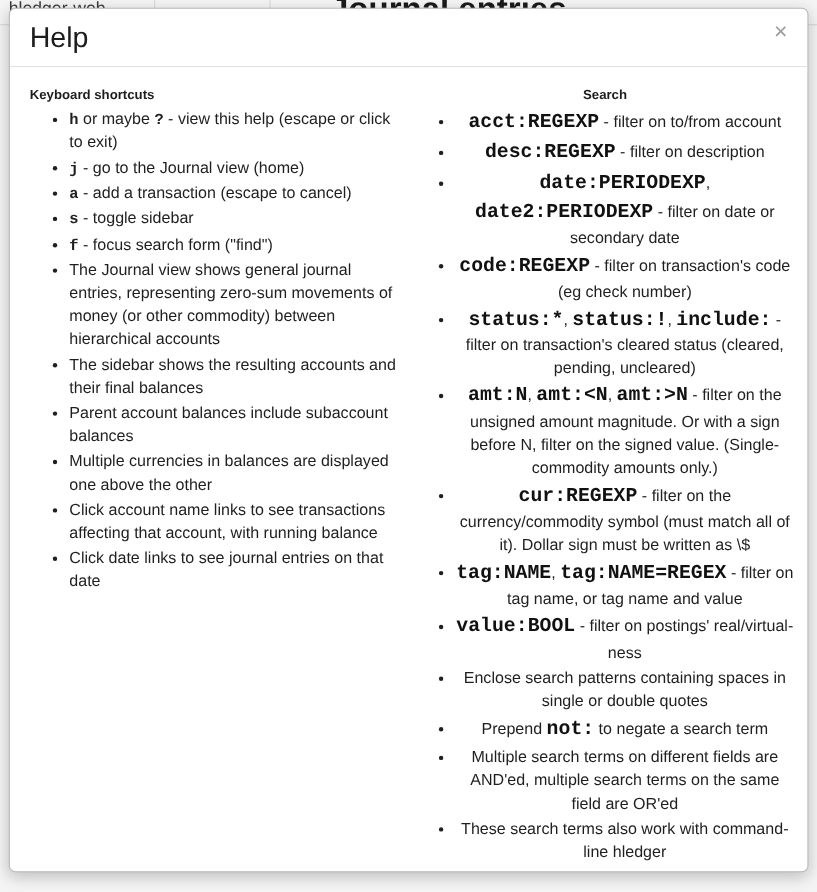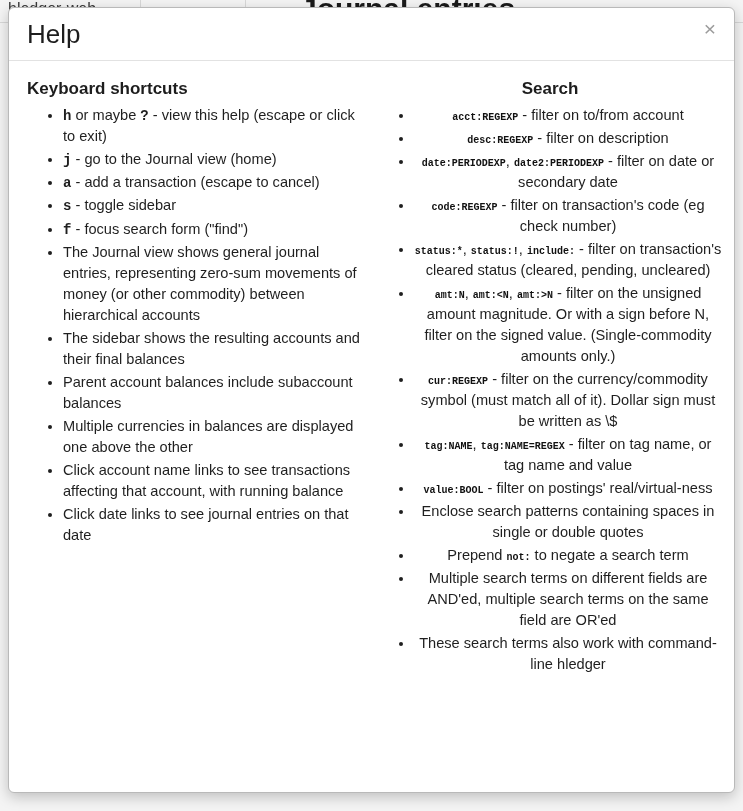--- a/index.html
+++ b/index.html
@@ -111,21 +111,21 @@
     padding: 0 10px 0 18px;
     box-sizing: border-box;
   }
   .col-right {
     width: 361px;
     padding: 0 12px 0 4px;
     box-sizing: border-box;
     text-align: center;
   }
   h4.section {
-    font-size: 17px;
+    font-size: 12px;
     font-weight: bold;
     color: #1d1d1d;
     margin: 4px 0 6px 0;
   }
   h4.section.general {
     margin-top: 18px;
   }
   ul.helplist {
     margin: 0 0 0 0;
     padding-left: 36px;
@@ -133,21 +133,21 @@
   }
   ul.helplist li {
     font-size: 14.6px;
     color: #1f1f1f;
     line-height: 1.44;
     margin: 0 0 2px 0;
   }
   code {
     font-family: "Liberation Mono", monospace;
     font-weight: bold;
-    font-size: 10px;
+    font-size: 18px;
     color: #111;
   }
   .kbd {
     font-family: "Liberation Mono", monospace;
     font-weight: bold;
     font-size: 14px;
   }
 </style>
 </head>
 <body>

